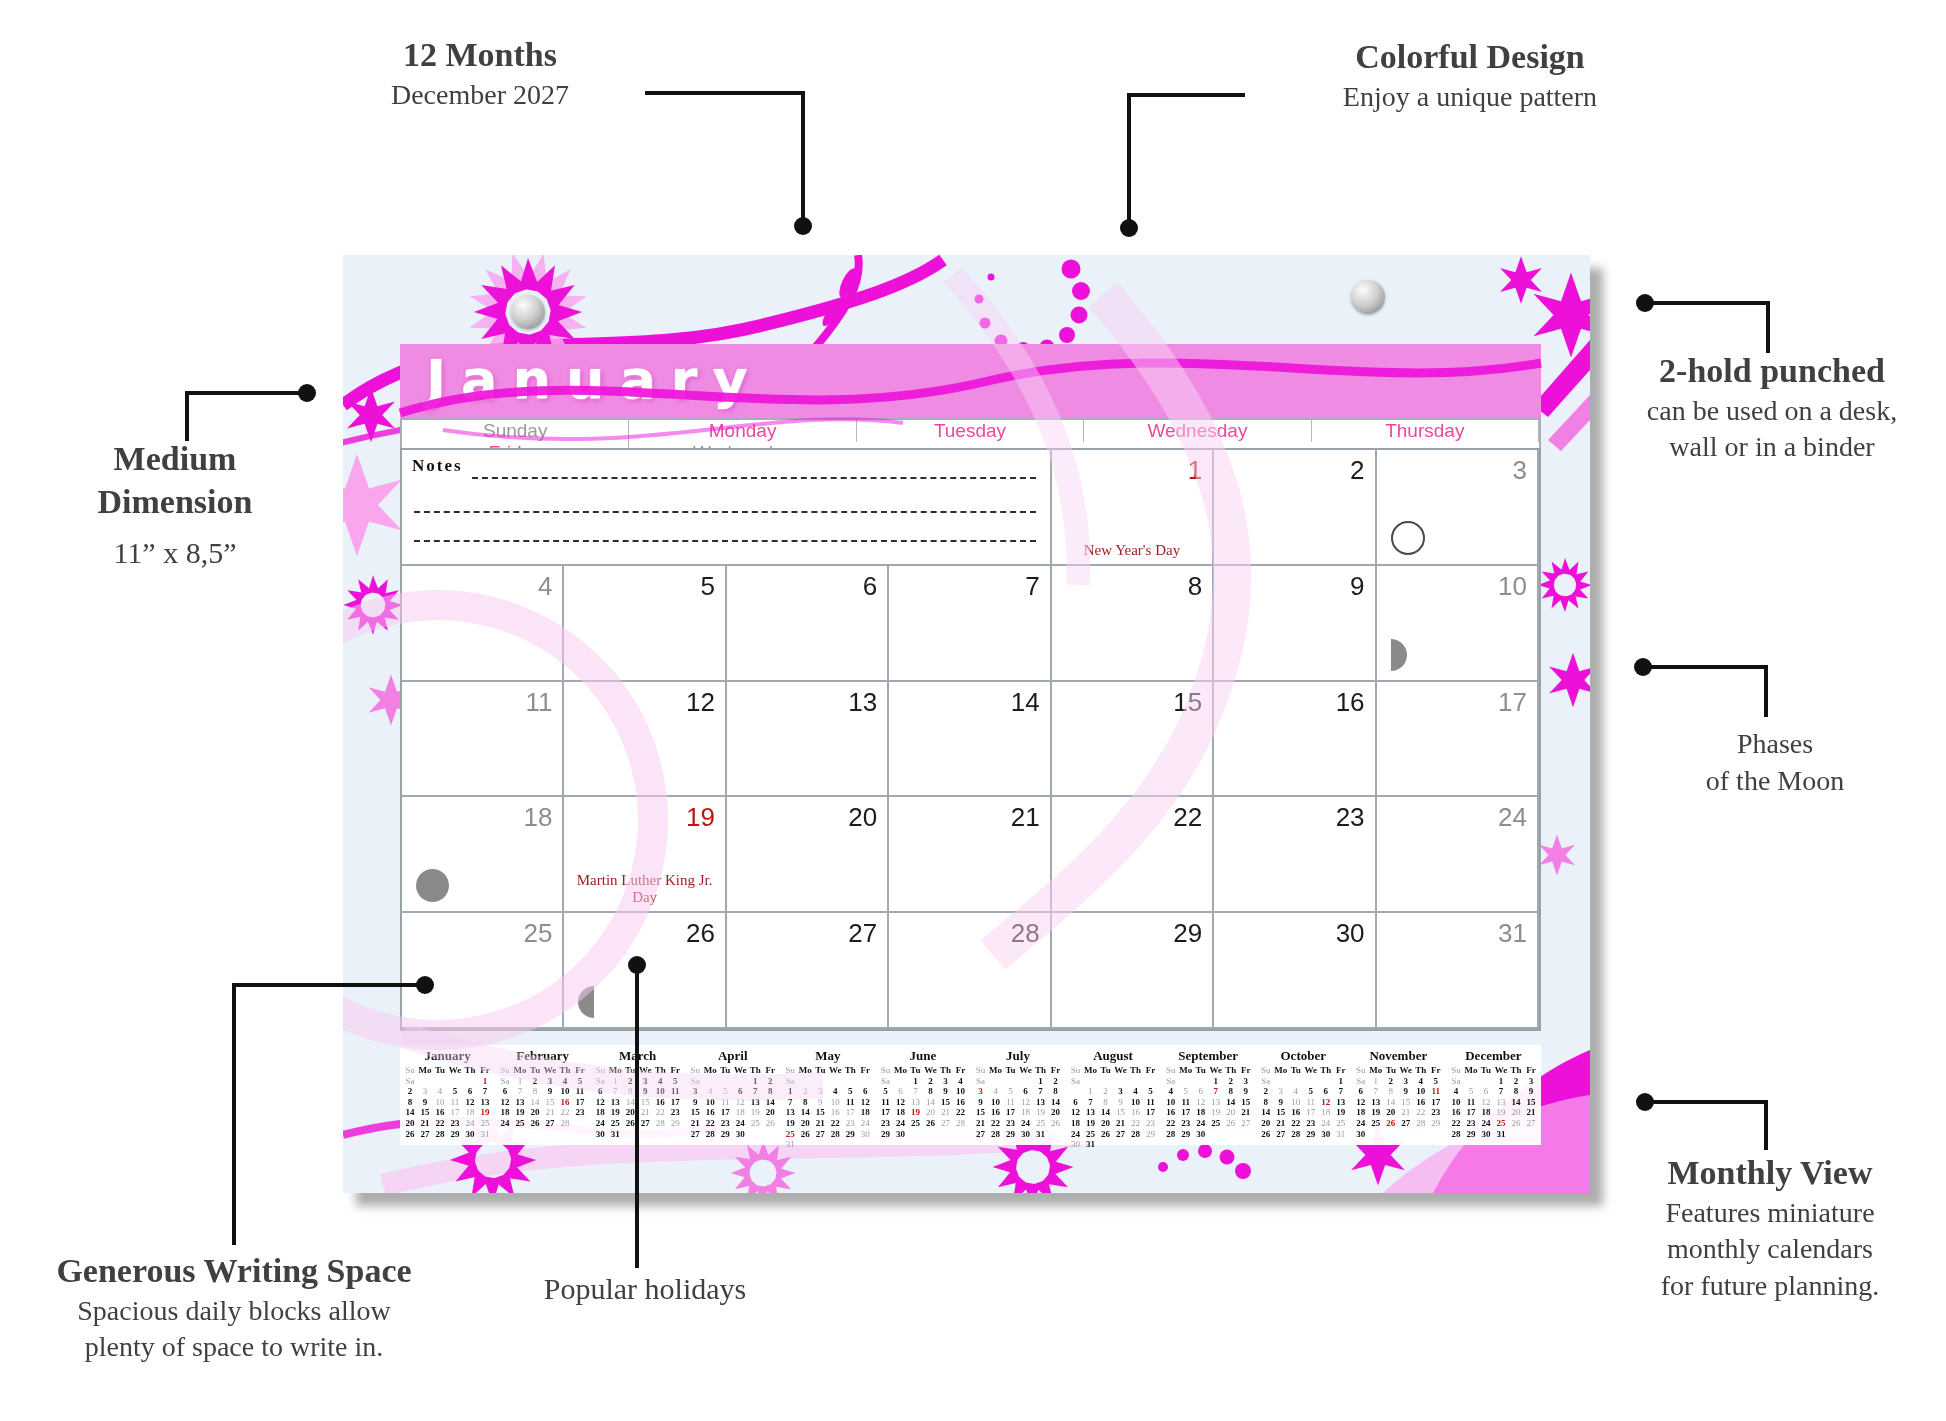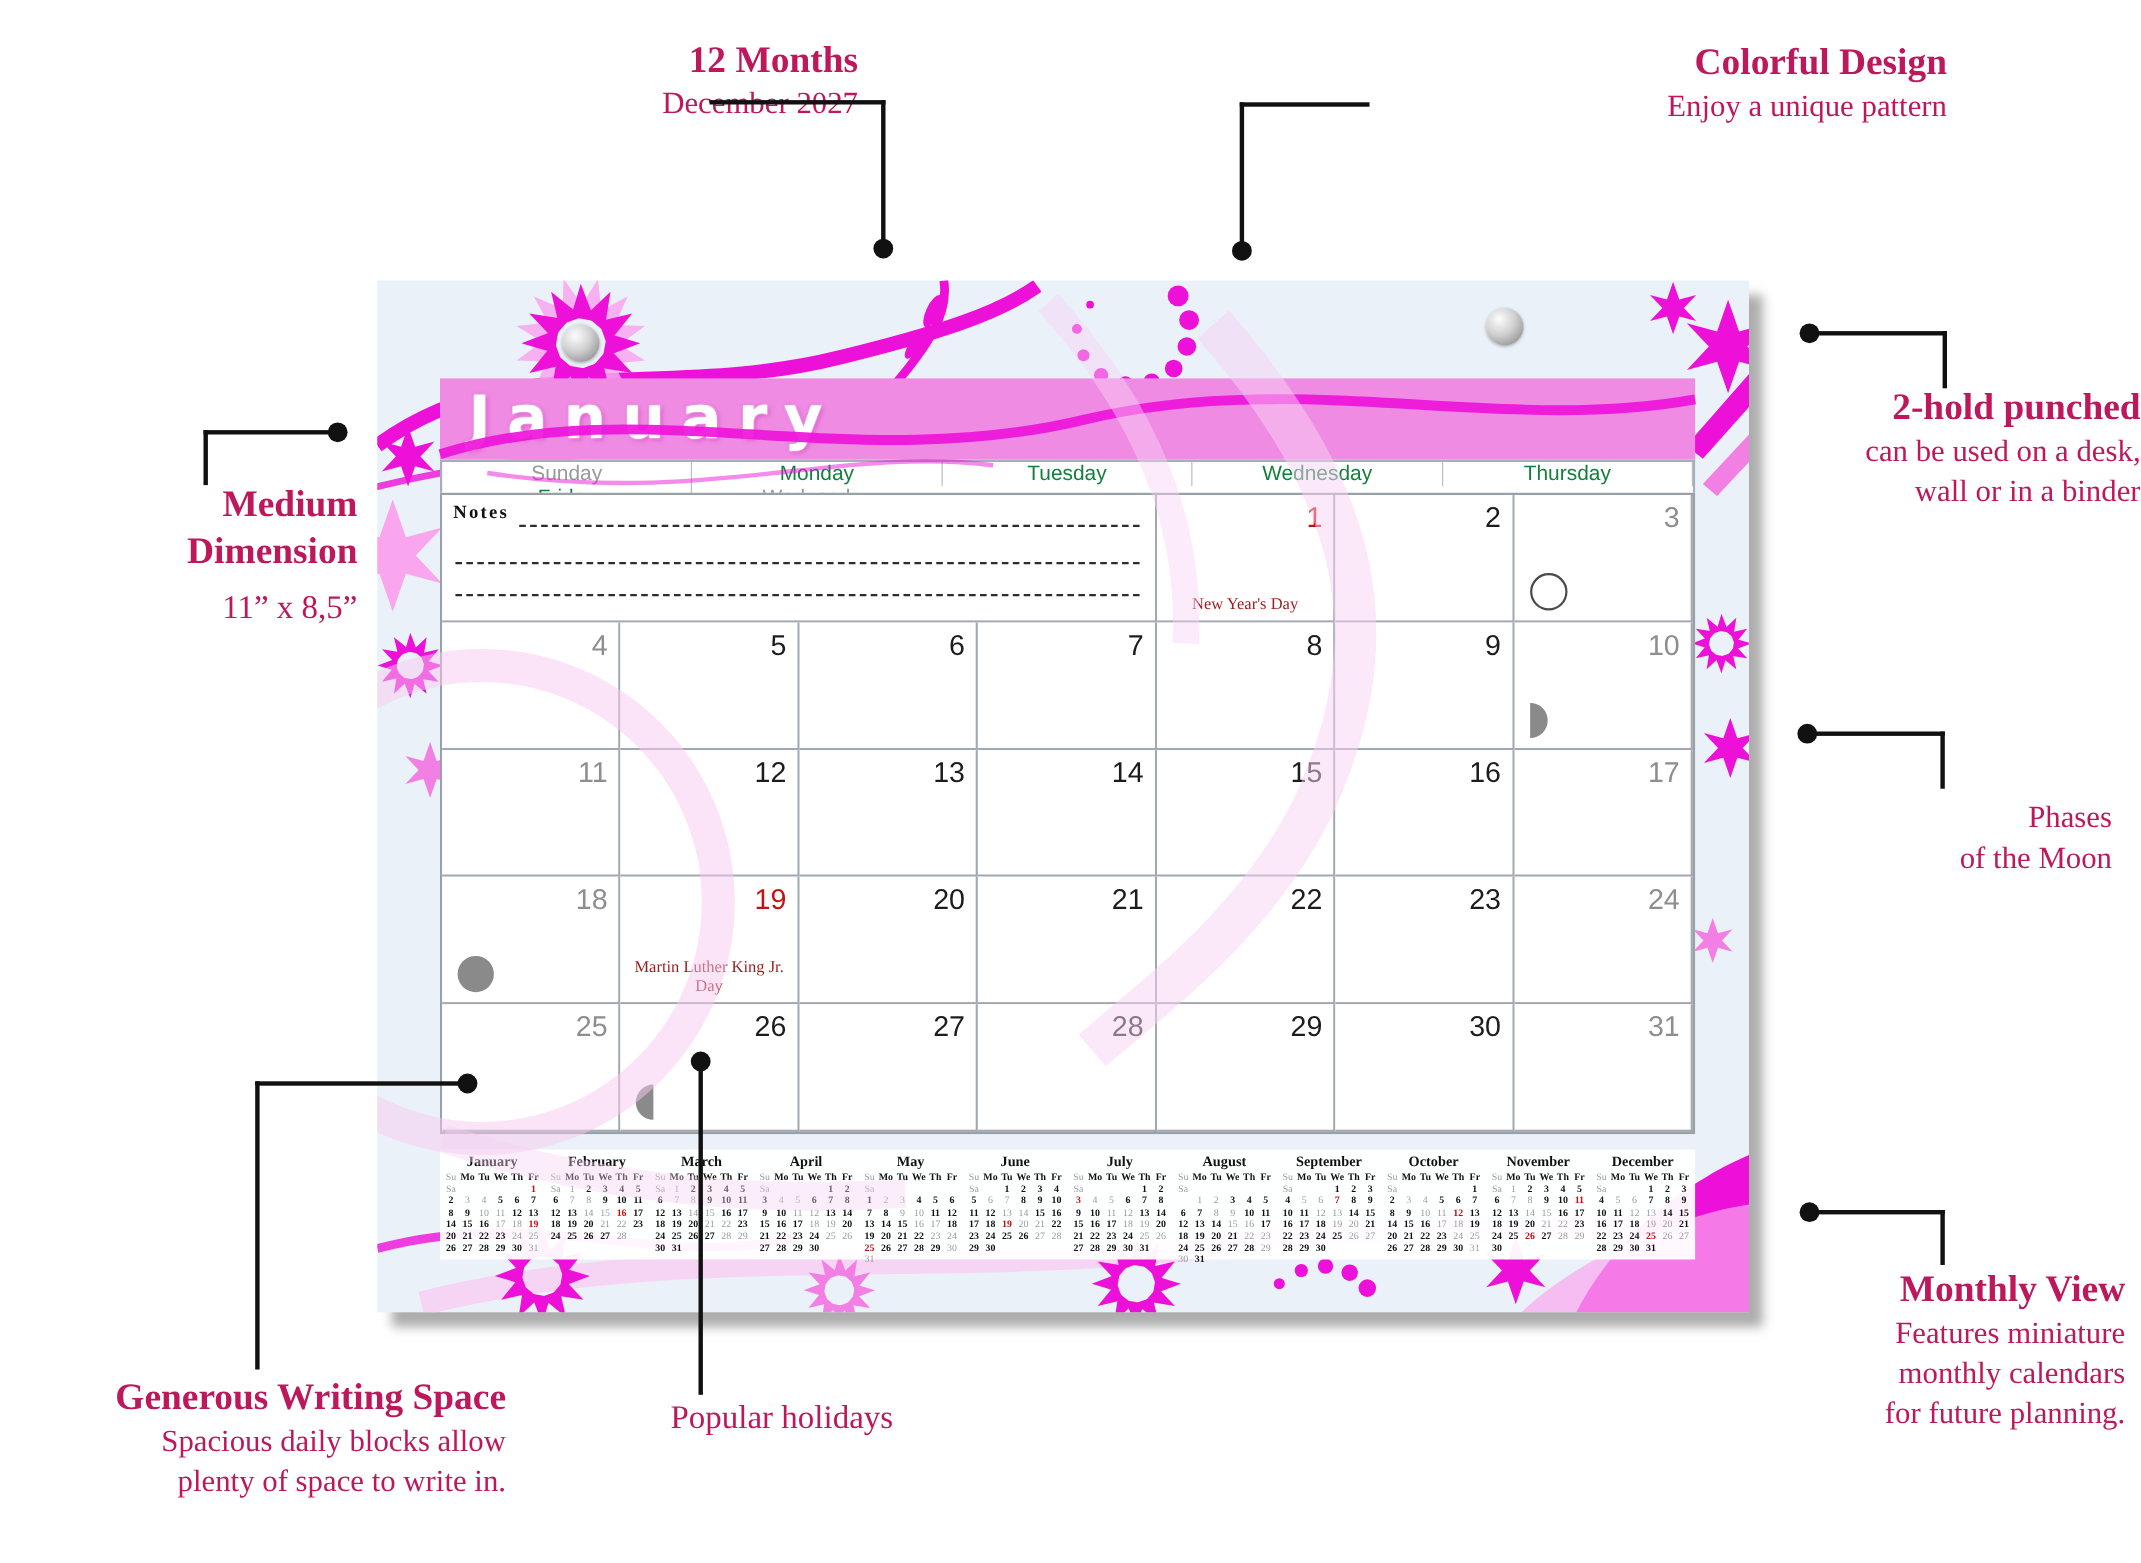--- a/index.html
+++ b/index.html
@@ -1,20 +1,20 @@
 <!DOCTYPE html>
 <html><head>
 <meta charset="utf-8">
 <style>
   html,body{margin:0;padding:0;background:#fff;}
   #scene{position:relative;width:1946px;height:1421px;background:#fff;overflow:hidden;
          font-family:"Liberation Serif",serif;}
 
   
-  .co{position:absolute;text-align:right;color:#be185d;}
+  .co{position:absolute;text-align:center;color:#404040;}
   .co .t{font:bold 34px "Liberation Serif",serif;line-height:1.25;}
   .co .s{font:28px "Liberation Serif",serif;line-height:1.32;}
   #co-months{left:180px;top:34px;width:600px;}
   #co-design{left:1170px;top:36px;width:600px;}
   #co-punched{left:1598px;top:350px;width:348px;}
   #co-moon{left:1630px;top:726px;width:290px;}
   #co-monthly{left:1608px;top:1152px;width:324px;}
   #co-dim{left:25px;top:438px;width:300px;}
   #co-dim .s{margin-top:10px;font-size:30px;}
   #co-writing{left:8px;top:1250px;width:452px;}
@@ -29,21 +29,21 @@
   #pad svg{position:absolute;left:0;top:0;}
   .sheet{position:absolute;box-sizing:border-box;}
 
   #band{left:57px;top:89px;width:1141px;height:74px;background:#EF8BE3;z-index:3;}
   .band-title{position:absolute;left:26px;top:4px;font:bold 54px "DejaVu Sans",sans-serif;
        color:#fff;letter-spacing:15px;
        text-shadow:0 0 2px #fff,2px 2px 4px rgba(210,60,190,.6),-1px -1px 2px rgba(210,60,190,.4);}
 
   #weekday-row{left:57px;top:163px;width:1141px;height:30px;display:grid;
        grid-template-columns:repeat(5,1fr);background:#fff;border:2px solid #a8aeb6;border-bottom:none;z-index:3;}
-  .wd{border-right:1.5px solid #b2b8c0;font:19px "Liberation Sans",sans-serif;color:#15803d;
+  .wd{border-right:1.5px solid #b2b8c0;font:19px "Liberation Sans",sans-serif;color:#ec4899;
       display:flex;align-items:center;justify-content:center;box-sizing:border-box;}
   .wd:last-child{border-right:none;}
   .wd.gray{color:#9a9a9a;}
 
   #main-grid{left:57px;top:193px;width:1141px;height:583px;display:grid;
        grid-template-columns:repeat(7,1fr);grid-template-rows:repeat(5,1fr);
        background:#fff;border:2px solid #98a0a8;z-index:3;}
   .cell{position:relative;border-right:2px solid #a2a8b0;border-bottom:2px solid #a2a8b0;box-sizing:border-box;background:#fff;}
   .num{position:absolute;top:5px;right:10px;font:26px "Liberation Sans",sans-serif;color:#1c1c1c;}
   .num.gray{color:#8e8e8e;}

